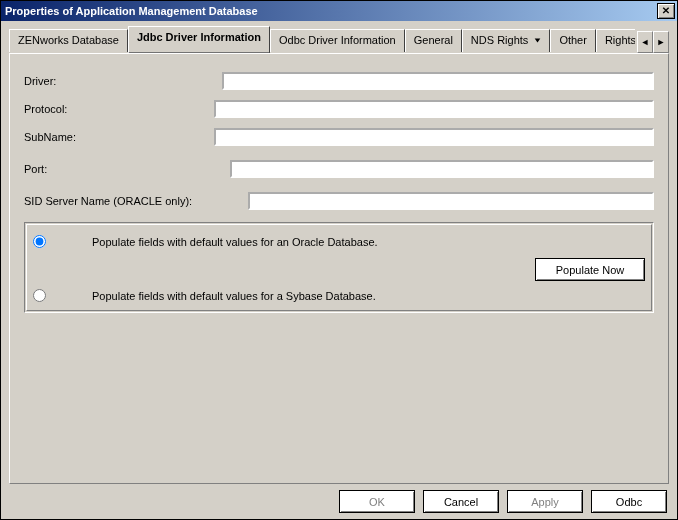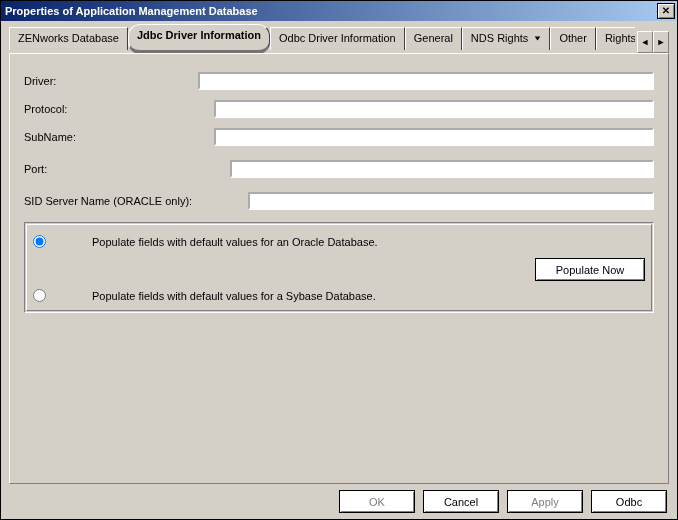--- a/index.html
+++ b/index.html
@@ -81,23 +81,22 @@
     font-size: 11px;
     white-space: nowrap;
     position: relative;
     cursor: default;
   }
   .tab.active {
     margin-top: 0;
     height: 18px;
     font-weight: bold;
     z-index: 3;
-    border-bottom: 4px solid #737373;
+    border-bottom: 2px solid #737373;
     margin-bottom: -1px;
-    border-radius: 12px;
   }
   .tab .dropdown-arrow {
     margin-left: 3px;
   }
   .tab-nav {
     display: flex;
     margin-left: 2px;
   }
   .tab-nav .arrow {
     width: 14px;
@@ -124,21 +123,21 @@
   }
   .form-row {
     display: flex;
     align-items: center;
     margin-bottom: 10px;
   }
   .form-row label {
     width: 190px;
     min-width: 80px;
   }
-  .row-driver label { width: 174px; }
+  .row-driver label { width: 198px; }
   .row-port label { width: 206px; }
   .row-sid label { width: 224px; }
 
   .text-input {
     flex: 1;
     height: 18px;
     border: 2px inset #fff;
     background: #fff;
     font-size: 11px;
     padding: 0 2px;

